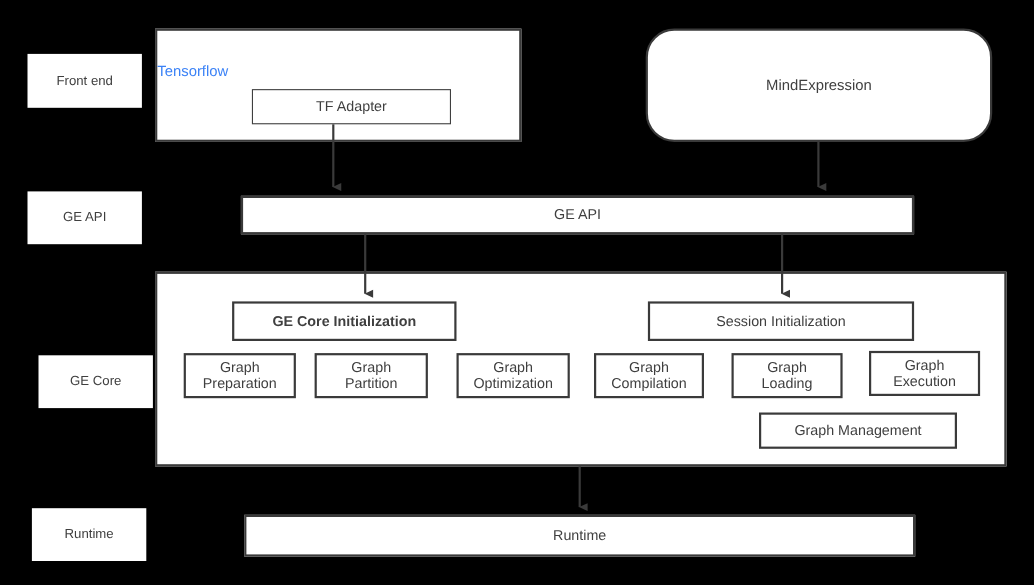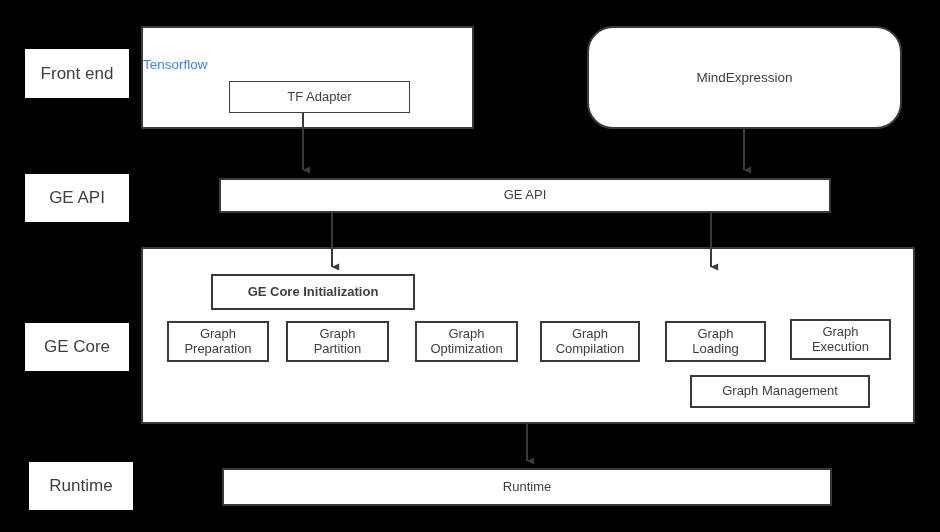--- a/index.html
+++ b/index.html
@@ -30,21 +30,21 @@
   }
   .bordered {
     border: 2px solid #3a3a3a;
   }
   .thin {
     border: 1.5px solid #3f3f3f;
     margin-left: 16px;
   }
   .lane-label {
     border: none;
-    font-size: 17px;
+    font-size: 12px;
   }
   .container-box {
     align-items: flex-start;
     justify-content: center;
   }
   .container-title {
     position: absolute;
     left: 0;
     right: 0;
     text-align: left;
@@ -62,38 +62,39 @@
 </style>
 </head>
 <body>
 
 <div id="stage">
 
   <div class="node lane-label" style="left:25px; top:49px; width:104px; height:49px;">Front end</div>
 
   <div class="node lane-label" style="left:25px; top:174px; width:104px; height:48px;">GE API</div>
 
-  <div class="node lane-label" style="left:25px; top:323px; width:104px; height:48px;">GE Core</div>
+  <div class="node lane-label" style="left:35px; top:323px; width:104px; height:48px;">GE Core</div>
 
   <div class="node lane-label" style="left:29px; top:462px; width:104px; height:48px;">Runtime</div>
 
   <div class="node bordered container-box" style="left:141px; top:26px; width:333px; height:103px;">
     <span class="container-title" style="top:29px;">Tensorflow</span>
   </div>
 
   <div class="node thin" style="left:213px; top:81px; width:181px; height:32px; font-size:13px;">TF Adapter</div>
 
   <div class="node bordered" style="left:587px; top:26px; width:315px; height:103px; font-size:13.5px;border-radius:26px;">MindExpression</div>
 
   <div class="node bordered" style="left:219px; top:178px; width:612px; height:35px; font-size:13px;">GE API</div>
 
   <div class="node bordered container-box" style="left:141px; top:247px; width:774px; height:177px;"></div>
 
   <div class="node bordered" style="left:211px; top:274px; width:204px; height:36px; font-size:13px;font-weight:bold;">GE Core Initialization</div>
 
+  <div class="node bordered" style="left:589px; top:274px; width:242px; height:36px; font-size:13px;">Session Initialization</div>
 
   <div class="node bordered" style="left:167px; top:321px; width:102px; height:41px;">Graph
 Preparation</div>
 
   <div class="node bordered" style="left:286px; top:321px; width:103px; height:41px;">Graph
 Partition</div>
 
   <div class="node bordered" style="left:415px; top:321px; width:103px; height:41px;">Graph
 Optimization</div>
 

